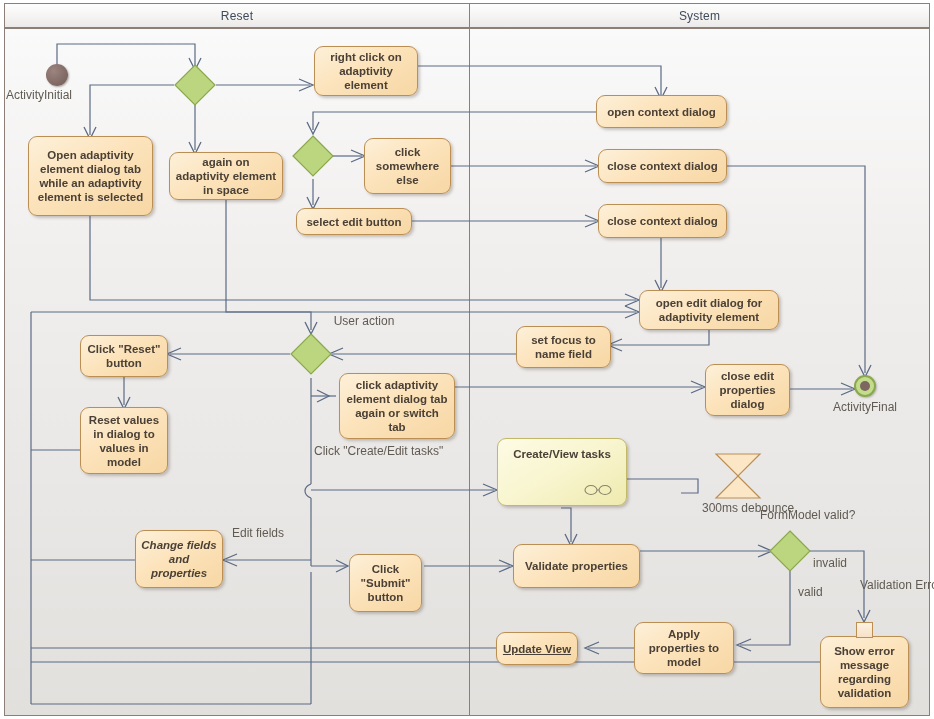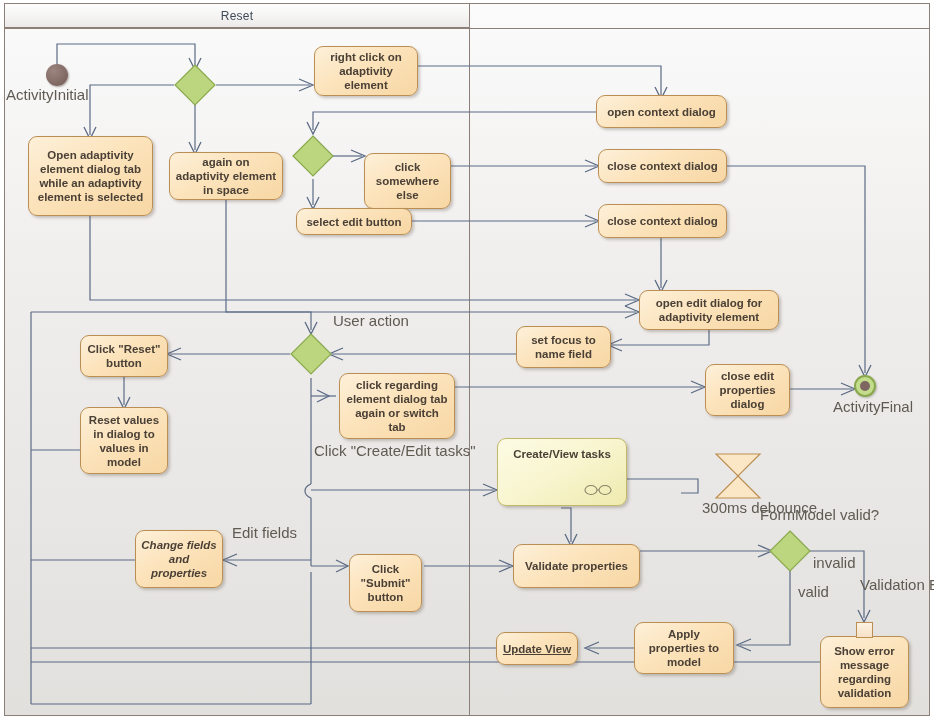--- a/index.html
+++ b/index.html
@@ -130,21 +130,21 @@
     width: 17px; height: 16px;
     border: 1px solid #bb8f54;
     box-sizing: border-box;
     background: linear-gradient(180deg, #fdf2e2 0%, #f6e1c6 100%);
     z-index: 8;
   }
 
   
   .lbl {
     position: absolute;
-    font-size: 15px;
+    font-size: 12px;
     color: #5f5a52;
     line-height: 14px;
     white-space: pre;
     z-index: 8;
   }
   .lbl.center { text-align: center; }
 
   
   #edges {
     position: absolute;
@@ -167,20 +167,23 @@
 </head>
 <body>
 
 <div id="canvas">
 
   <div class="lane-frame"></div>
 
   <div class="lane-header user">
     <span>Reset</span>
   </div>
+  <div class="lane-header system">
+    <span>System</span>
+  </div>
 
   <div class="lane-body user"></div>
   <div class="lane-body system"></div>
 
   <svg id="edges" viewBox="0 0 934 719">
 
     <polyline points="57,64 57,44 195,44 195,66"></polyline>
     <path class="arrowhead" d="M189,58 L195,70 L201,58"></path>
 
     <polyline points="174,85 90,85 90,135"></polyline>
@@ -323,38 +326,38 @@
   </div>
 
   <div class="node" style="left:169px; top:152px; width:114px; height:48px;">
     <span>again on adaptivity element in space</span>
   </div>
 
   <div class="node" style="left:314px; top:46px; width:104px; height:50px;">
     <span>right click on adaptivity element</span>
   </div>
 
-  <div class="node" style="left:364px; top:138px; width:87px; height:56px;margin-top:15px;">
+  <div class="node" style="left:364px; top:138px; width:87px; height:56px;">
     <span>click somewhere else</span>
   </div>
 
   <div class="node" style="left:296px; top:208px; width:116px; height:27px;">
     <span>select edit button</span>
   </div>
 
   <div class="node" style="left:80px; top:335px; width:88px; height:42px;">
     <span>Click "Reset" button</span>
   </div>
 
   <div class="node" style="left:80px; top:407px; width:88px; height:67px;">
     <span>Reset values in dialog to values in model</span>
   </div>
 
   <div class="node" style="left:339px; top:373px; width:116px; height:66px;">
-    <span>click regarding element dialog tab again or switch tab</span>
+    <span>click adaptivity element dialog tab again or switch tab</span>
   </div>
 
   <div class="node" style="left:135px; top:530px; width:88px; height:58px;font-style:italic;">
     <span>Change fields and properties</span>
   </div>
 
   <div class="node" style="left:349px; top:554px; width:73px; height:58px;">
     <span>Click "Submit" button</span>
   </div>
 

